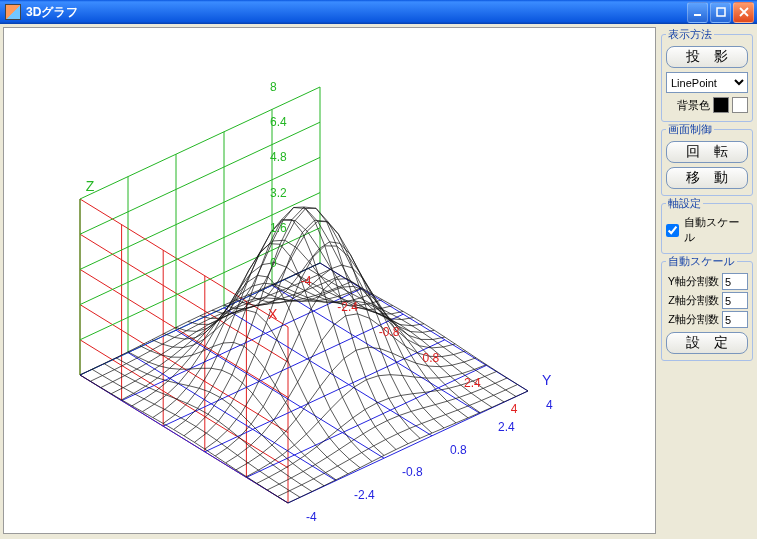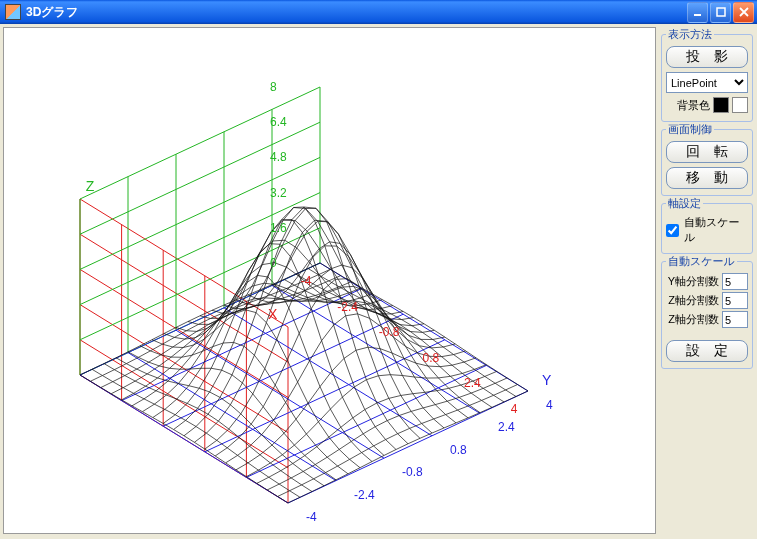--- a/index.html
+++ b/index.html
@@ -269,17 +269,17 @@
         <input class="numfield" value="5" style="">
       </div>
       <div class="row">
         <span>Z軸分割数</span>
         <input class="numfield" value="5" style="">
       </div>
       <div class="row">
         <span>Z軸分割数</span>
         <input class="numfield" value="5" style="">
       </div>
-      <button class="btn" style="margin-top:12px">設　定</button>
+      <button class="btn" style="margin-top:4px">設　定</button>
     </fieldset>
 
   </div>
 </div>
 
 </body></html>

